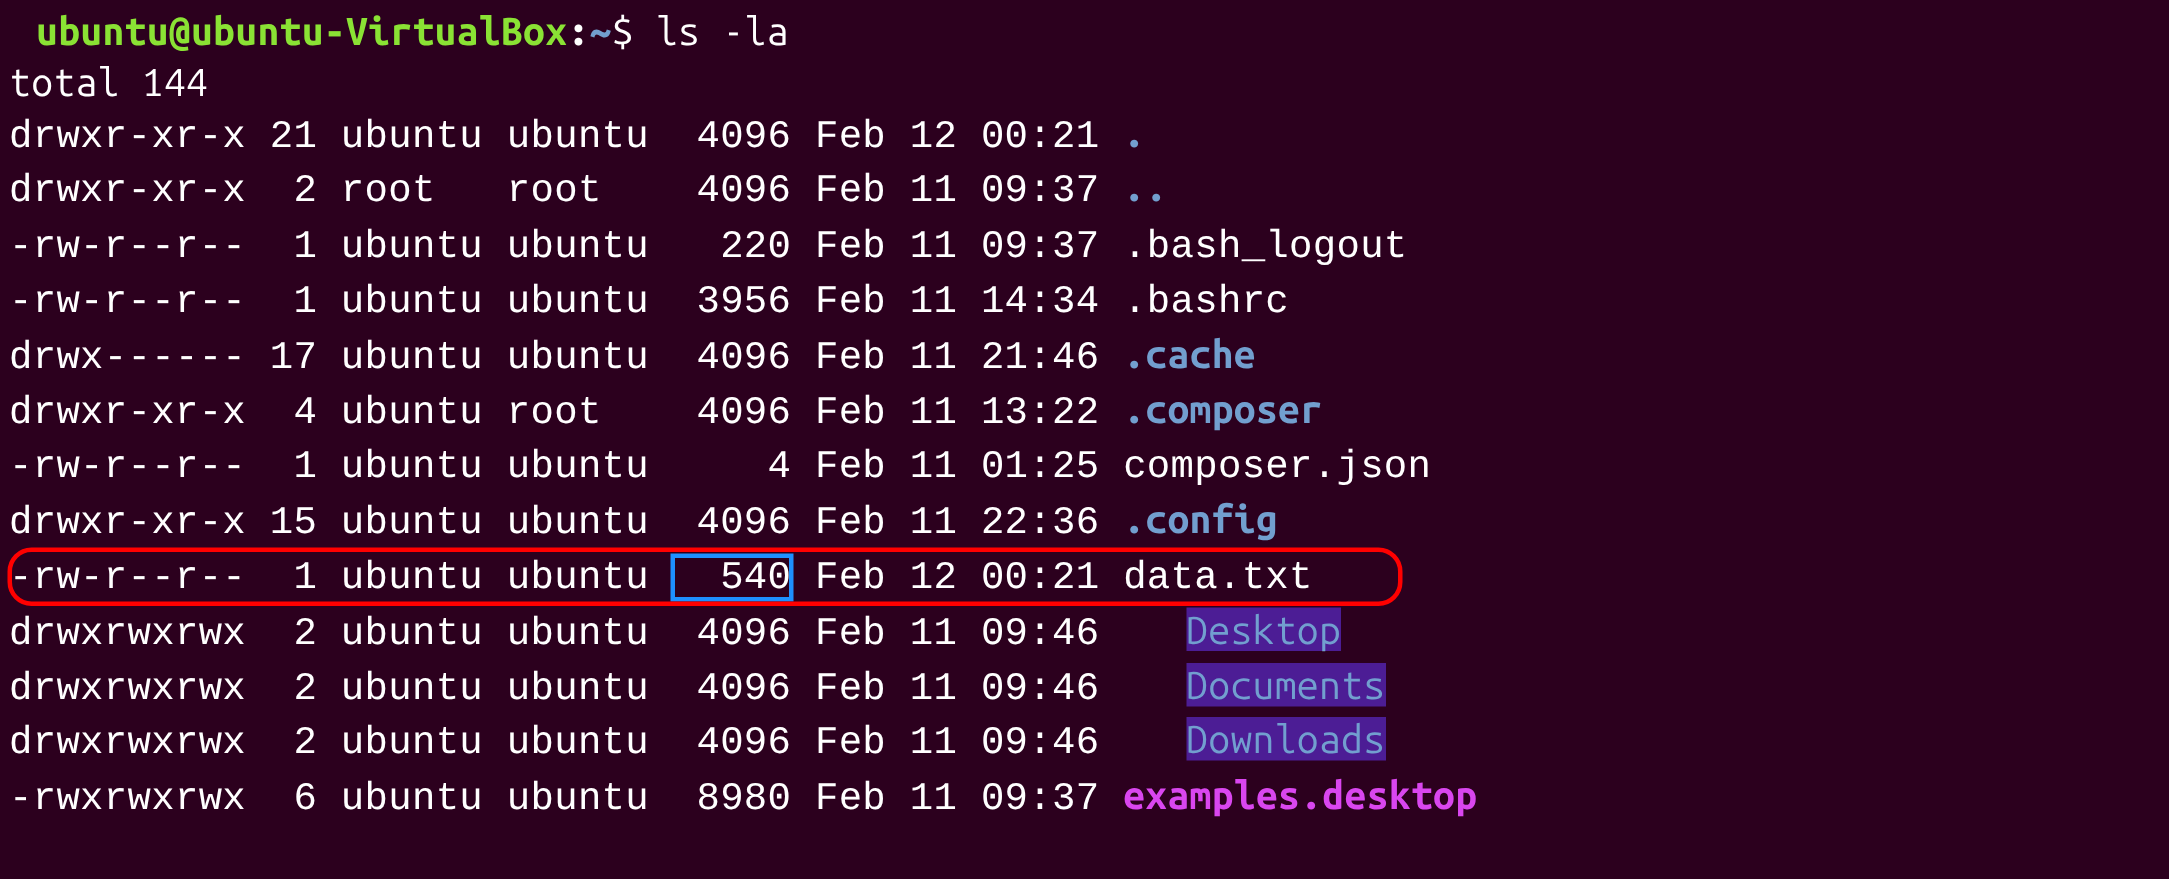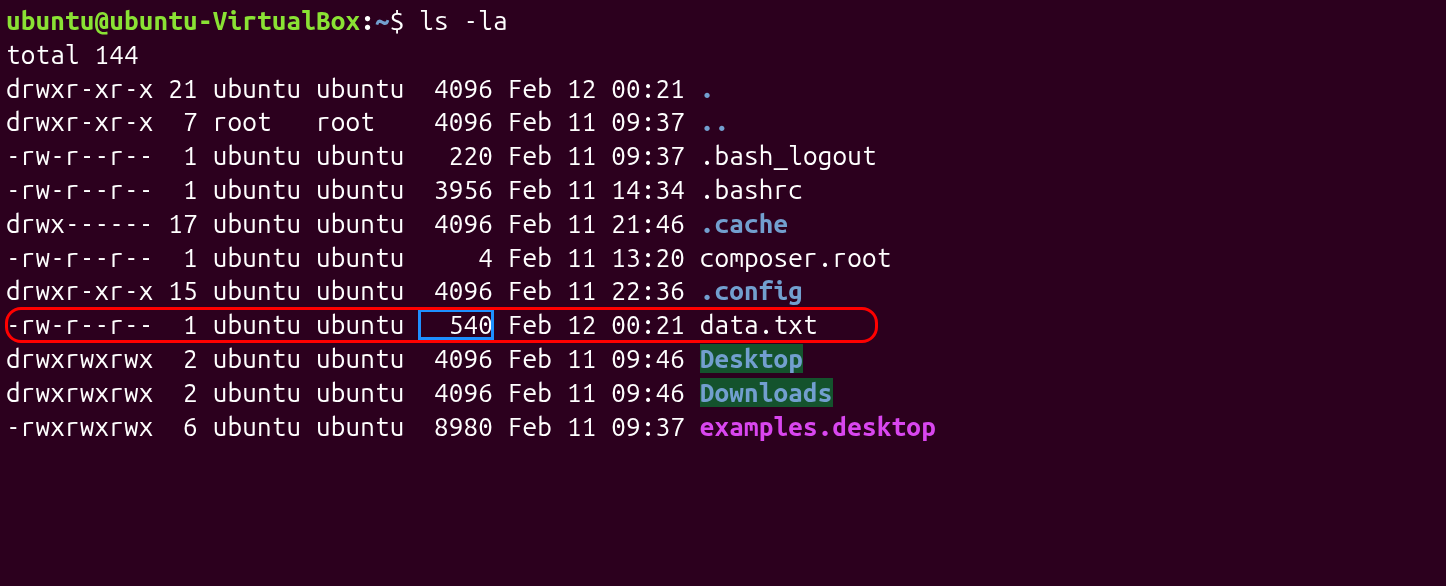--- a/index.html
+++ b/index.html
@@ -14,20 +14,21 @@
       line-height: 1.3;
       color: #ffffff;
       padding: 4px 6px;
       width: 1446px;
       height: 586px;
       overflow: hidden;
       letter-spacing: 0.2px;
     }
     .prompt-line {
       white-space: pre;
+      margin-left: 18px;
     }
     .prompt-user {
       color: #8ae234;
       font-weight: bold;
     }
     .prompt-sep {
       color: #ffffff;
       font-weight: bold;
     }
     .prompt-path {
@@ -39,29 +40,31 @@
     }
     .cmd {
       color: #ffffff;
     }
     .row {
       white-space: pre;
       position: relative;
     }
     .plain {
       color: #ffffff;
+      font-family: Liberation Mono, monospace;
     }
     .dir {
       color: #729fcf;
       font-weight: bold;
     }
     .exec-bg {
-      background-color: #14532d;
+      background-color: #4c1d95;
       color: #729fcf;
-      font-weight: bold;
+      font-weight: normal;
+      margin-left: 42px;
     }
     .exec-green {
       color: #d946ef;
       font-weight: bold;
     }
     .highlight-red {
       outline: 3px solid #ff0000;
       outline-offset: -2px;
     }
     .highlight-blue-box {
@@ -69,23 +72,25 @@
       outline-offset: -2px;
     }
   </style>
 </head>
 <body>
 
 <div id="terminal">
     <div class="prompt-line"><span class="prompt-user">ubuntu@ubuntu-VirtualBox</span><span class="prompt-sep">:</span><span class="prompt-path">~</span><span class="prompt-dollar">$</span><span class="cmd"> ls -la</span></div>
     <div class="row">total 144</div>
     <div class="row"><span class="plain">drwxr-xr-x 21 ubuntu ubuntu </span><span class="plain"> 4096</span><span class="plain"> Feb 12 00:21 </span><span class="dir">.</span></div>
-    <div class="row"><span class="plain">drwxr-xr-x  7 root   root   </span><span class="plain"> 4096</span><span class="plain"> Feb 11 09:37 </span><span class="dir">..</span></div>
+    <div class="row"><span class="plain">drwxr-xr-x  2 root   root   </span><span class="plain"> 4096</span><span class="plain"> Feb 11 09:37 </span><span class="dir">..</span></div>
     <div class="row"><span class="plain">-rw-r--r--  1 ubuntu ubuntu </span><span class="plain">  220</span><span class="plain"> Feb 11 09:37 </span><span class="plain">.bash_logout</span></div>
     <div class="row"><span class="plain">-rw-r--r--  1 ubuntu ubuntu </span><span class="plain"> 3956</span><span class="plain"> Feb 11 14:34 </span><span class="plain">.bashrc</span></div>
     <div class="row"><span class="plain">drwx------ 17 ubuntu ubuntu </span><span class="plain"> 4096</span><span class="plain"> Feb 11 21:46 </span><span class="dir">.cache</span></div>
-    <div class="row"><span class="plain">-rw-r--r--  1 ubuntu ubuntu </span><span class="plain">    4</span><span class="plain"> Feb 11 13:20 </span><span class="plain">composer.root</span></div>
+    <div class="row"><span class="plain">drwxr-xr-x  4 ubuntu root   </span><span class="plain"> 4096</span><span class="plain"> Feb 11 13:22 </span><span class="dir">.composer</span></div>
+    <div class="row"><span class="plain">-rw-r--r--  1 ubuntu ubuntu </span><span class="plain">    4</span><span class="plain"> Feb 11 01:25 </span><span class="plain">composer.json</span></div>
     <div class="row"><span class="plain">drwxr-xr-x 15 ubuntu ubuntu </span><span class="plain"> 4096</span><span class="plain"> Feb 11 22:36 </span><span class="dir">.config</span></div>
     <div class="row"><span class="highlight-red" style="display: inline-block; border-radius: 15px;"><span class="plain">-rw-r--r--  1 ubuntu ubuntu </span><span class="plain highlight-blue-box">  540</span><span class="plain"> Feb 12 00:21 </span><span class="plain">data.txt</span><span>    </span></span></div>
     <div class="row"><span class="plain">drwxrwxrwx  2 ubuntu ubuntu </span><span class="plain"> 4096</span><span class="plain"> Feb 11 09:46 </span><span class="exec-bg">Desktop</span></div>
+    <div class="row"><span class="plain">drwxrwxrwx  2 ubuntu ubuntu </span><span class="plain"> 4096</span><span class="plain"> Feb 11 09:46 </span><span class="exec-bg">Documents</span></div>
     <div class="row"><span class="plain">drwxrwxrwx  2 ubuntu ubuntu </span><span class="plain"> 4096</span><span class="plain"> Feb 11 09:46 </span><span class="exec-bg">Downloads</span></div>
     <div class="row"><span class="plain">-rwxrwxrwx  6 ubuntu ubuntu </span><span class="plain"> 8980</span><span class="plain"> Feb 11 09:37 </span><span class="exec-green">examples.desktop</span></div>
   </div>
 
 </body></html>

